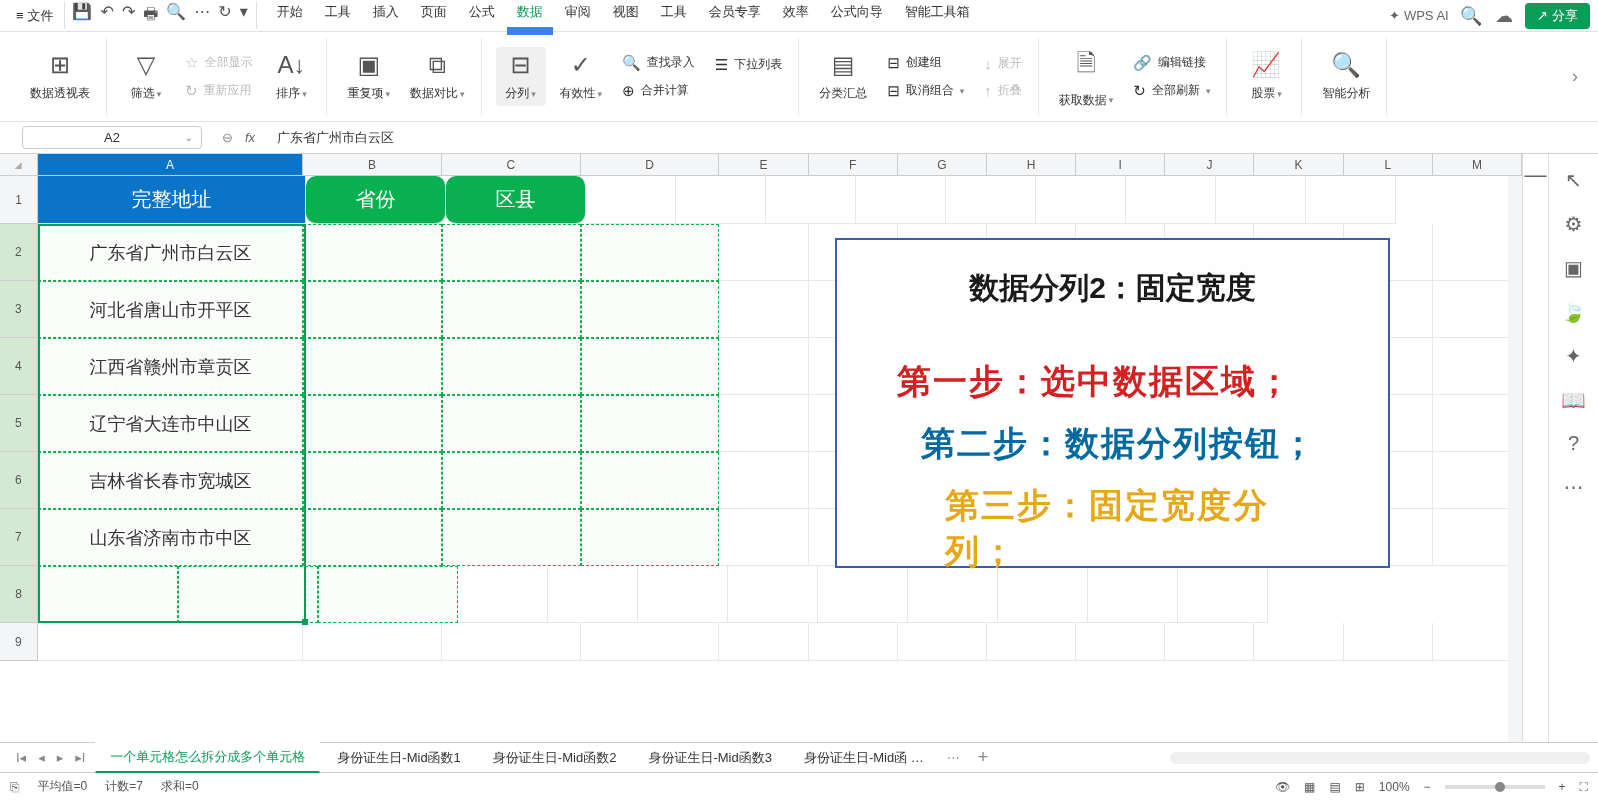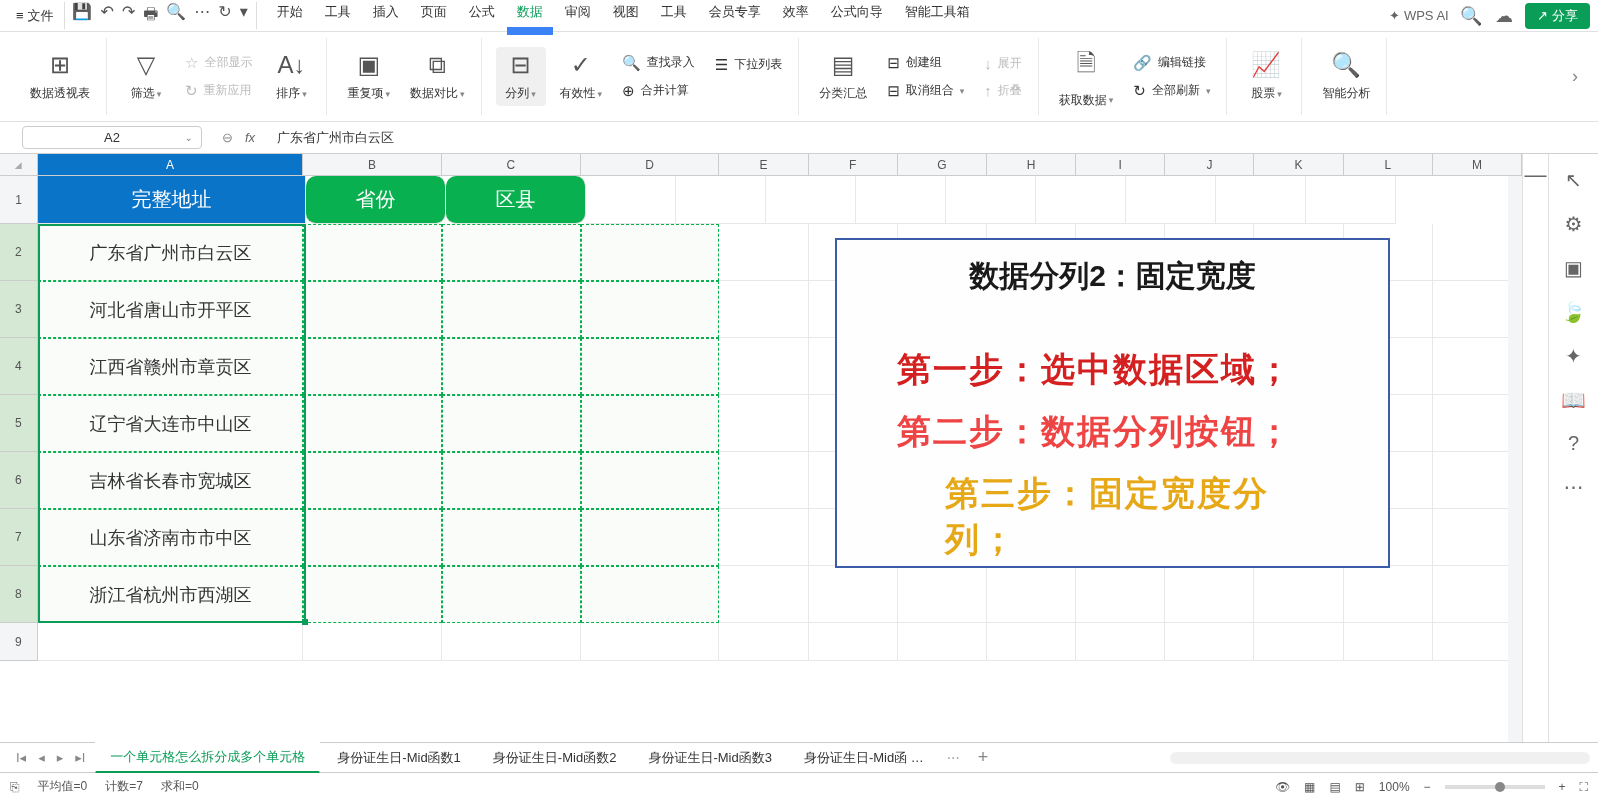--- a/index.html
+++ b/index.html
@@ -61,25 +61,25 @@
 
 .th-green { background: #09b050; color: #fff; font-size: 20px; border-radius: 10px; }
 .th-blue { background: #0a74c9; color: #fff; font-size: 20px; }
 .data-cell { background: #fafcfa; border: 1px dashed #09b050; font-size: 18px; }
 .data-cell-empty { background: #fafcfa; border: 1px dashed #09b050; }
 
 .selection-border { position: absolute; border: 2px solid #0a9d58; pointer-events: none; }
 .sel-handle { position: absolute; width: 6px; height: 6px; background: #0a9d58; }
 
 
-.info-box { position: absolute; left: 835px; top: 84px; width: 555px; height: 330px; border: 2px solid #3b5ca8; background: #fefefe; padding: 16px 60px; }
+.info-box { position: absolute; left: 835px; top: 84px; width: 555px; height: 330px; border: 2px solid #3b5ca8; background: #fefefe; padding: 28px 60px; }
 .info-box .t1 { font-size: 30px; font-weight: bold; color: #1a1a1a; text-align: center; margin-bottom: 50px; }
 .info-box .step { font-size: 34px; font-weight: bold; margin-bottom: 16px; letter-spacing: 2px; }
 .info-box .s1 { color: #d42020; }
-.info-box .s2 { color: #ef4444; }
+.info-box .s2 { color: #0369a1; margin-left: 24px; }
 .info-box .s3 { color: #e6a817; margin-left: 48px; }
 
 
 .sheet-tabs { display: flex; align-items: center; height: 30px; border-top: 1px solid #ccc; padding: 0 8px; gap: 2px; background: #fff; }
 .sheet-tabs .nav { display: flex; gap: 12px; padding: 0 8px; color: #888; }
 .sheet-tabs .stab { padding: 5px 14px; border: 1px solid transparent; cursor: pointer; font-size: 13px; }
 .sheet-tabs .stab.active { color: #0a9d58; border-bottom: 2px solid #0a9d58; background: #fff; font-weight: 500; }
 .sheet-tabs .add { padding: 0 10px; color: #888; font-size: 18px; cursor: pointer; }
 .sheet-tabs .hscroll { margin-left: auto; width: 420px; height: 12px; background: #f0f0f0; border-radius: 6px; }
 
@@ -427,21 +427,20 @@
             <div class="cell cw-rest"></div>
             <div class="cell cw-rest"></div>
             <div class="cell cw-rest"></div>
             <div class="cell cw-rest"></div>
             <div class="cell cw-rest"></div>
             <div class="cell cw-rest"></div>
             <div class="cell cw-rest"></div>
           </div>
           <div class="row" style="height: 57px;">
             <div class="rowhdr sel">8</div>
-            <div class="cell cw-A data-cell">浙江省杭州市西湖区</div>
             <div class="cell cw-B data-cell-empty"></div>
             <div class="cell cw-C data-cell-empty"></div>
             <div class="cell cw-D data-cell-empty"></div>
             <div class="cell cw-rest"></div>
             <div class="cell cw-rest"></div>
             <div class="cell cw-rest"></div>
             <div class="cell cw-rest"></div>
             <div class="cell cw-rest"></div>
             <div class="cell cw-rest"></div>
             <div class="cell cw-rest"></div>

